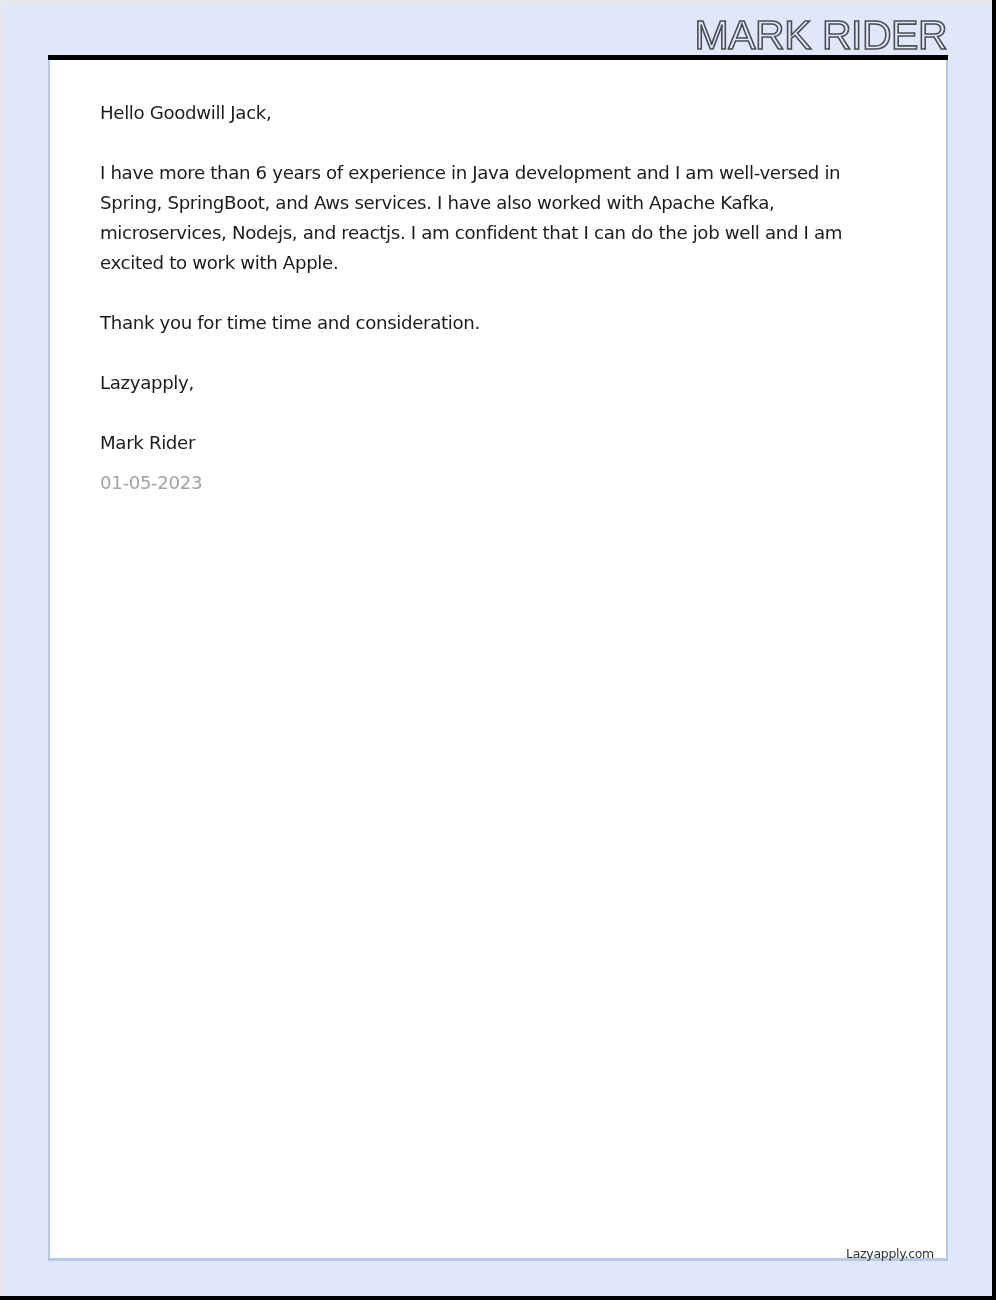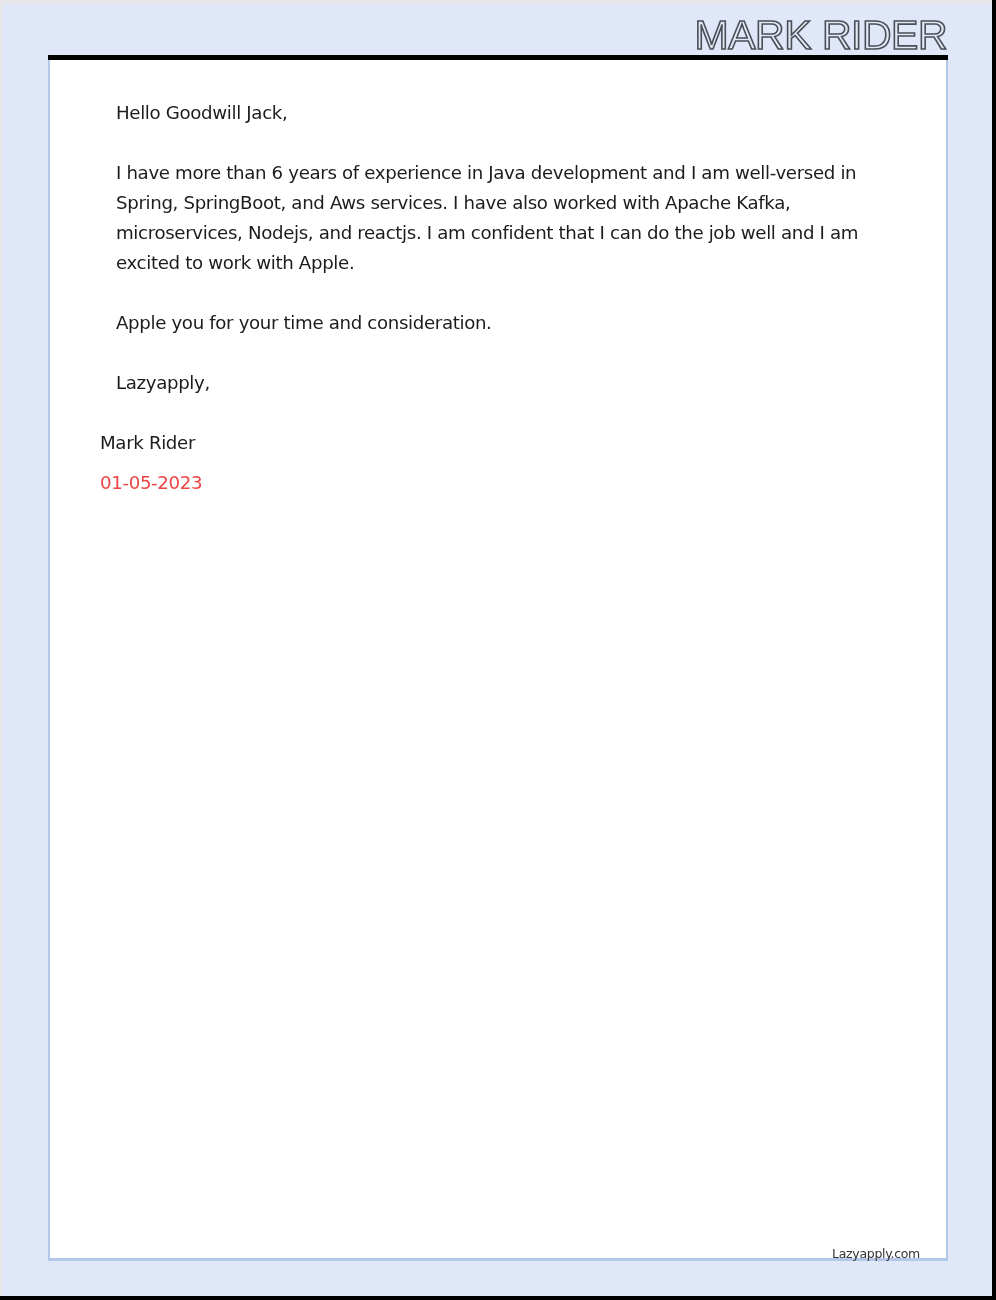--- a/index.html
+++ b/index.html
@@ -67,32 +67,32 @@
       left: 100px;
       top: 98px;
       width: 780px;
       font-family: "DejaVu Sans", sans-serif;
       font-size: 18.2px;
       line-height: 30px;
       color: #1c1c1c;
       letter-spacing: -0.35px;
     }
     .letter p {
-      margin: 0 0 30px 16px;
+      margin: 0 0 30px 0;
     }
     .letter p.signature-name {
       margin: 0 0 10px 0;
     }
     .letter p.date {
       margin: 0;
-      color: #ef4444;
+      color: #a3a3a3;
     }
     .footer-brand {
       position: absolute;
-      right: 76px;
+      right: 62px;
       top: 1246px;
       font-family: "DejaVu Sans", sans-serif;
       font-size: 12.5px;
       color: #333333;
       letter-spacing: -0.3px;
     }
   </style>
 </head>
 <body>
 
@@ -101,19 +101,19 @@
 </div>
 
 <div class="name-header">MARK RIDER</div>
 
 <div class="paper"></div>
 <div class="top-bar"></div>
 
 <div class="letter">
   <p>Hello Goodwill Jack,</p>
   <p>I have more than 6 years of experience in Java development and I am well-versed in Spring, SpringBoot, and Aws services. I have also worked with Apache Kafka, microservices, Nodejs, and reactjs. I am confident that I can do the job well and I am excited to work with Apple.</p>
-  <p>Apple you for your time and consideration.</p>
+  <p>Thank you for time time and consideration.</p>
   <p>Lazyapply,</p>
   <p class="signature-name">Mark Rider</p>
   <p class="date">01-05-2023</p>
 </div>
 
 <div class="footer-brand">Lazyapply.com</div>
 
 </body></html>

